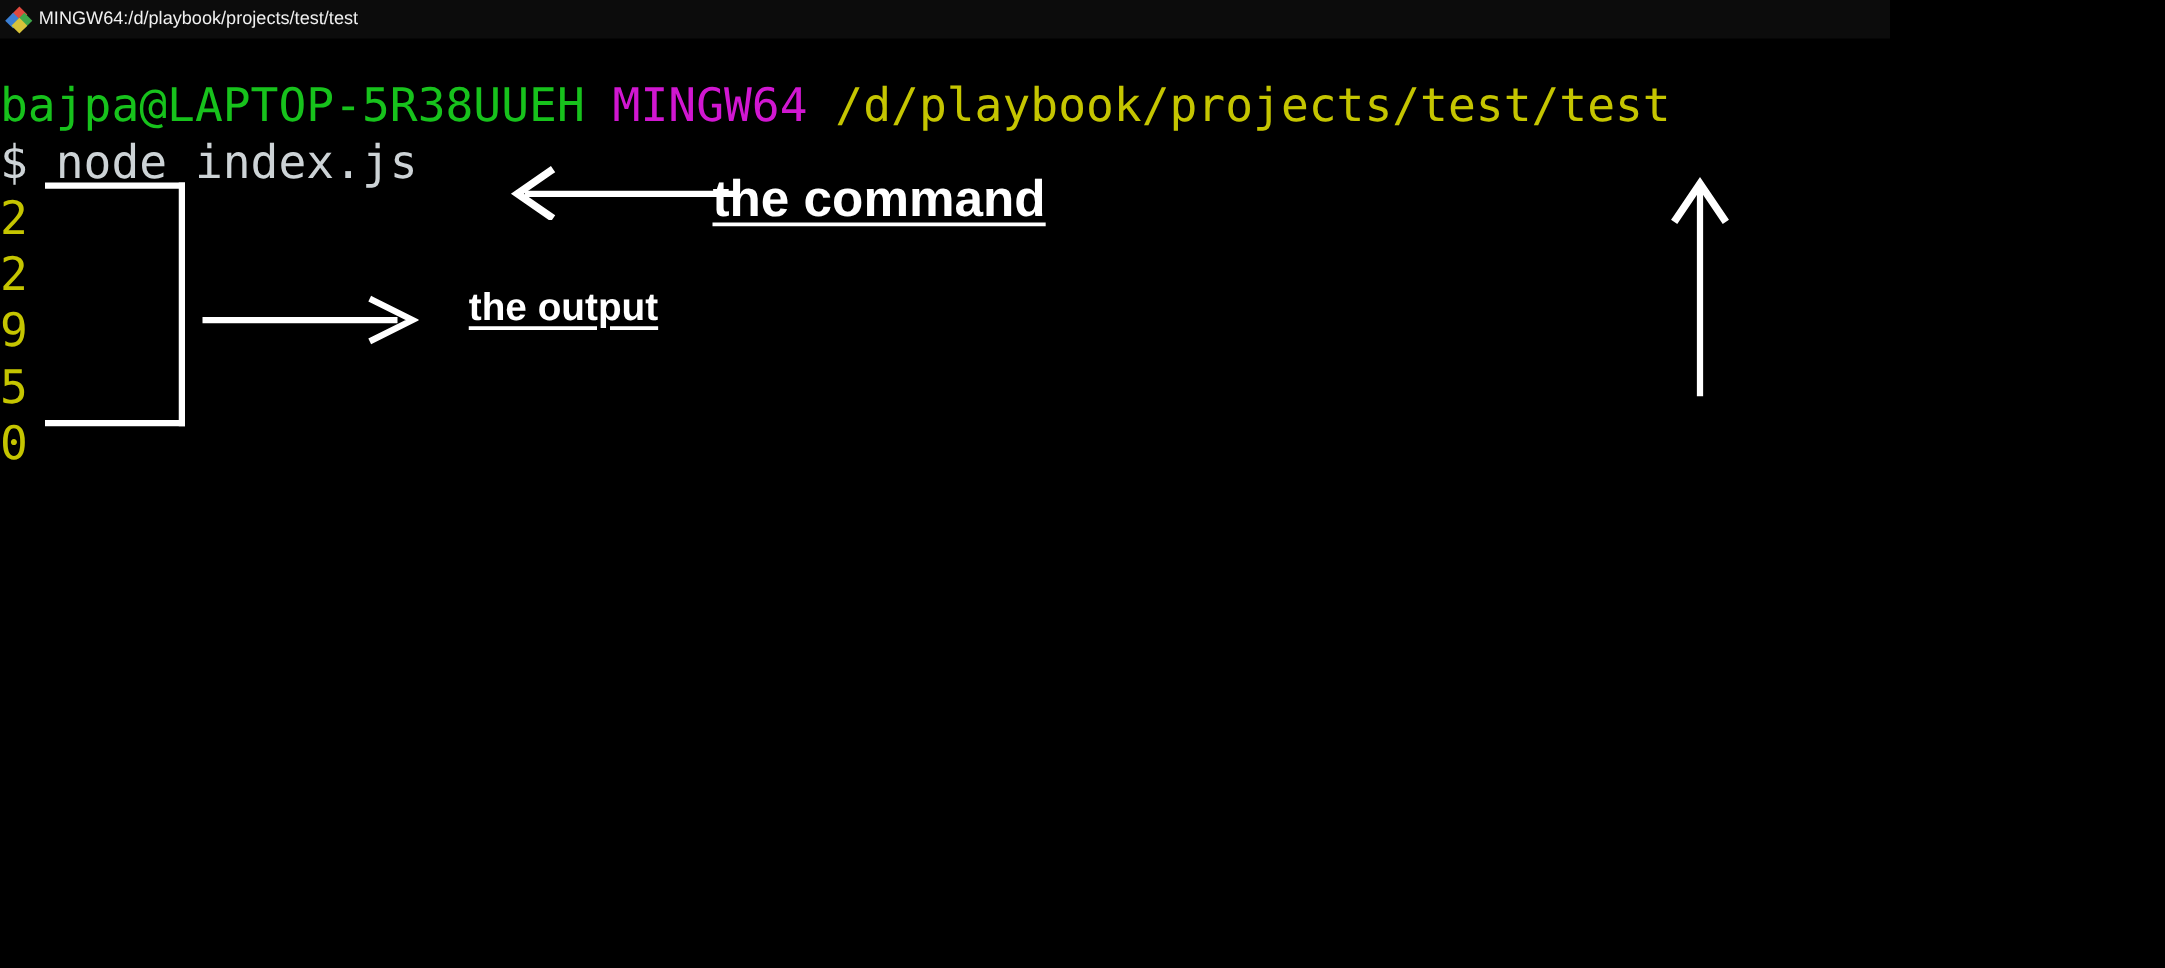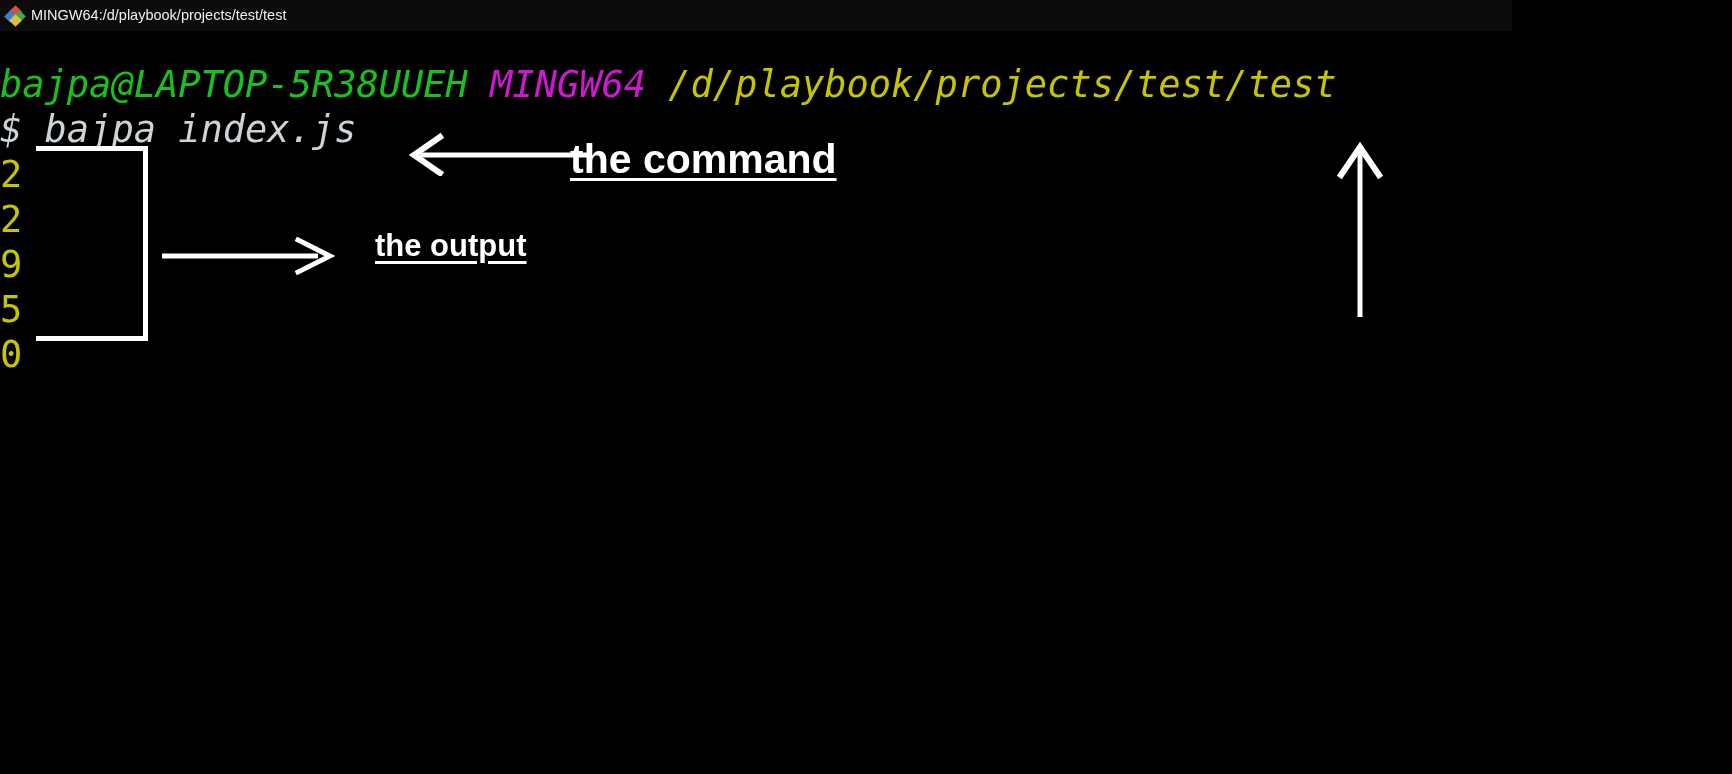--- a/index.html
+++ b/index.html
@@ -60,21 +60,20 @@
     background: #000000;
   }
 
   .tline {
     position: absolute;
     font-family: "DejaVu Sans Mono", monospace;
     font-size: 37px;
     line-height: 45px;
     white-space: pre;
     letter-spacing: 0px;
-    font-style: italic;
   }
   #prompt-line { left: 0px; top: 31px; }
   #cmd-line    { left: 0px; top: 76px; }
 
   .c-green   { color: #17c21c; }
   .c-magenta { color: #d117d1; }
   .c-yellow  { color: #c5c500; }
   .c-gray    { color: #cdd3d6; }
 
   .outdigit {
@@ -132,21 +131,21 @@
       <span class="diamond d-green"></span>
       <span class="diamond d-yellow"></span>
     </span>
     <span class="tb-text">MINGW64:/d/playbook/projects/test/test</span>
   </div>
 
   <div id="term">
 
     <div class="tline" id="prompt-line"><span class="c-green">bajpa@LAPTOP-5R38UUEH</span><span class="c-gray"> </span><span class="c-magenta">MINGW64</span><span class="c-gray"> </span><span class="c-yellow">/d/playbook/projects/test/test</span></div>
 
-    <div class="tline" id="cmd-line"><span class="c-gray">$</span><span class="c-gray"> </span><span class="c-gray">bajpa index.js</span></div>
+    <div class="tline" id="cmd-line"><span class="c-gray">$</span><span class="c-gray"> </span><span class="c-gray">node index.js</span></div>
 
     <div class="outdigit" style="top:121px">2</div>
     <div class="outdigit" style="top:166px">2</div>
     <div class="outdigit" style="top:211px">9</div>
     <div class="outdigit" style="top:256px">5</div>
     <div class="outdigit" style="top:301px">0</div>
 
     <div id="bracket"></div>
 
     <svg class="arrow-svg" id="arrow-left" viewBox="0 0 190 45">

